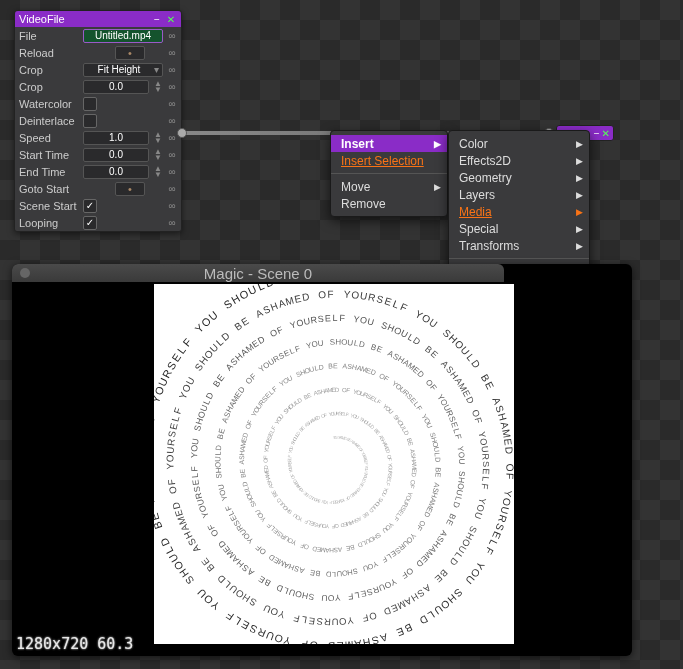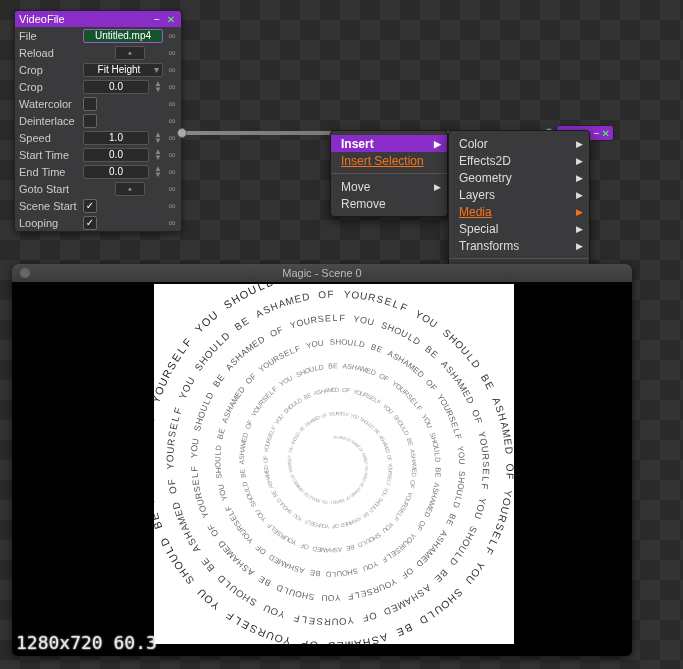--- a/index.html
+++ b/index.html
@@ -102,35 +102,35 @@
   .mi.sel { background:#8a2cc7; color:#fff;font-weight:bold; }
   .mi.dis { color:#f97316;text-decoration:underline; }
   .mi .arrow { position:absolute; right:6px; font-size:9px; }
   .sep { height:1px; background:#555; margin:4px 0; }
 
   .preview {
     position:absolute; left:12px; top:264px; width:620px; height:392px;
     background:#000; border-radius:6px; box-shadow:0 2px 8px rgba(0,0,0,.6);
   }
   .preview-title {
-    position:absolute; left:12px; top:264px; width:620px; height:18px;
+    position:absolute; left:12px; top:264px; width:492px; height:18px;
     background:linear-gradient(#4a4a4a,#3a3a3a);
     border-radius:6px 6px 0 0;
-    color:#bbb; font-size:11px;
+    color:#bbb; font-size:15px;
     display:flex;align-items:center;justify-content:center;
   }
   .preview-title .dot { position:absolute; left:8px; width:10px;height:10px;border-radius:50%;background:#666; }
   .preview-img {
     position:absolute; left:154px; top:284px; width:360px; height:360px;
     background:#fff;
   }
   .spiral { width:100%; height:100%; }
   .res {
     position:absolute; left:16px; bottom:16px;
-    color:#e8e8e8; font-family: monospace; font-size:18px;
+    color:#e8e8e8; font-family: monospace; font-size:15px;
     text-shadow: 0 0 2px #fff;
   }
 </style>
 </head>
 <body>
 
 <div class="node-panel">
   <div class="node-header">
     <span class="title">VideoFile</span>
     <span class="btn">−</span>

